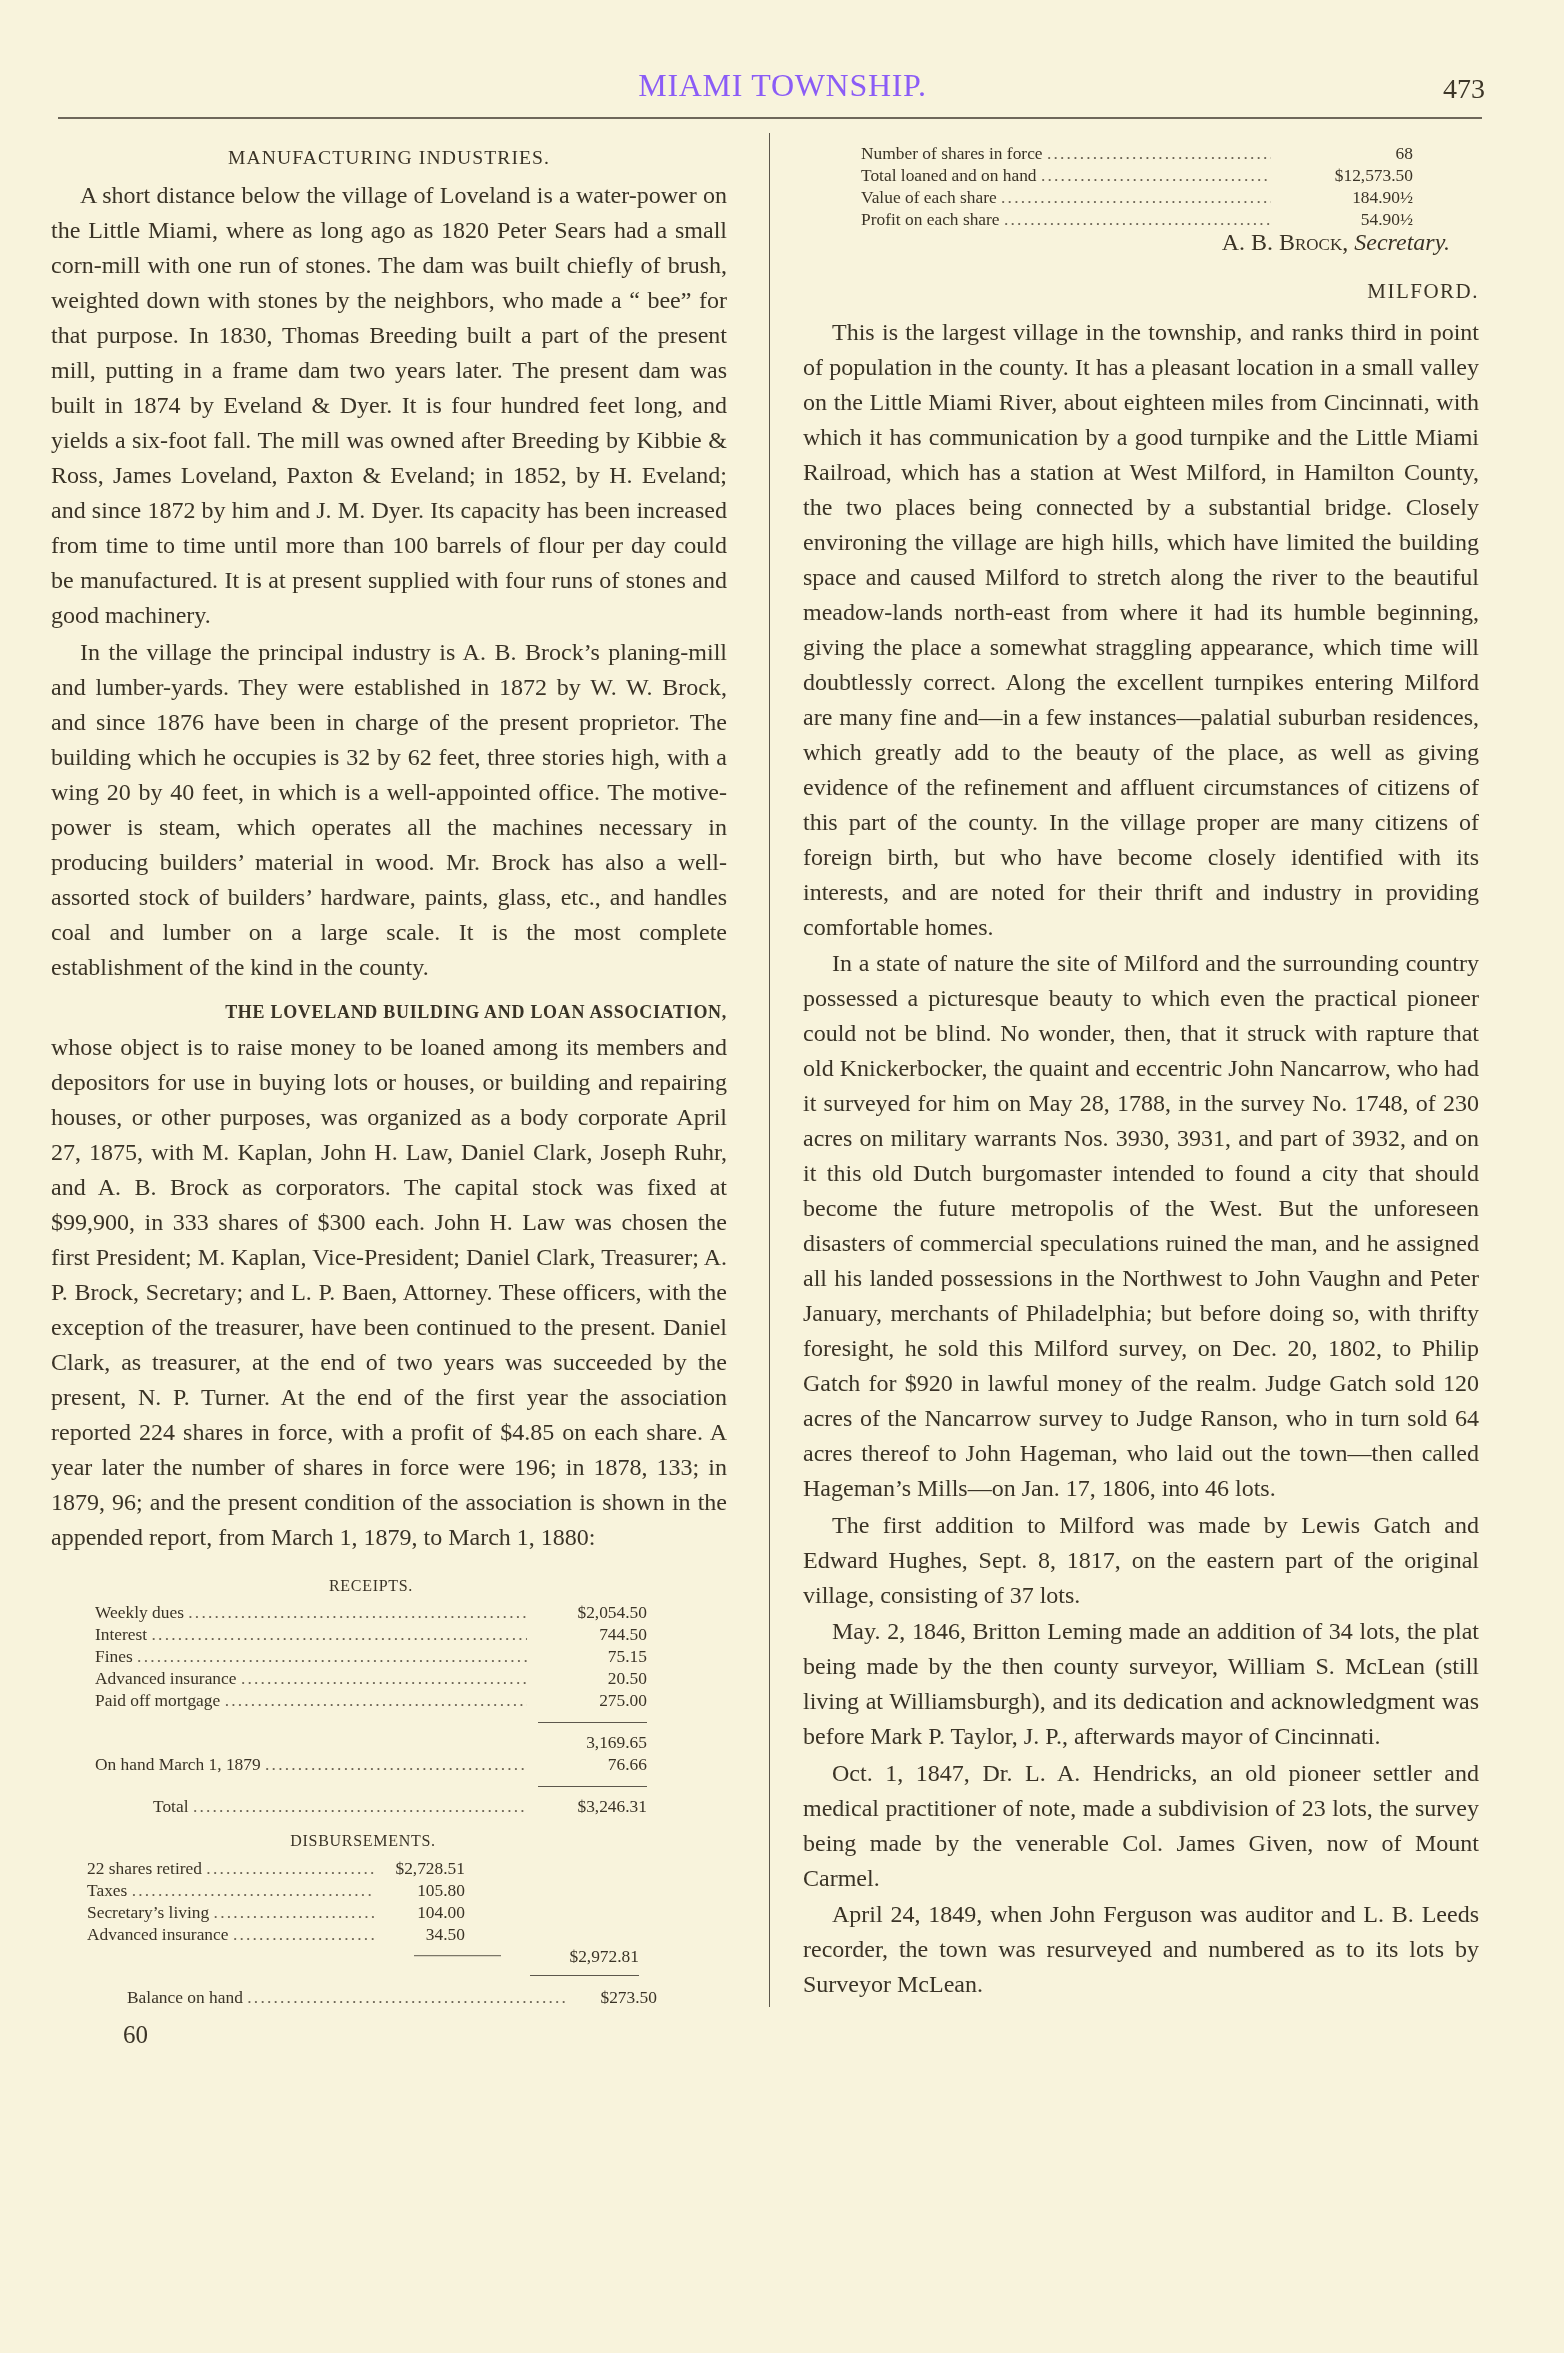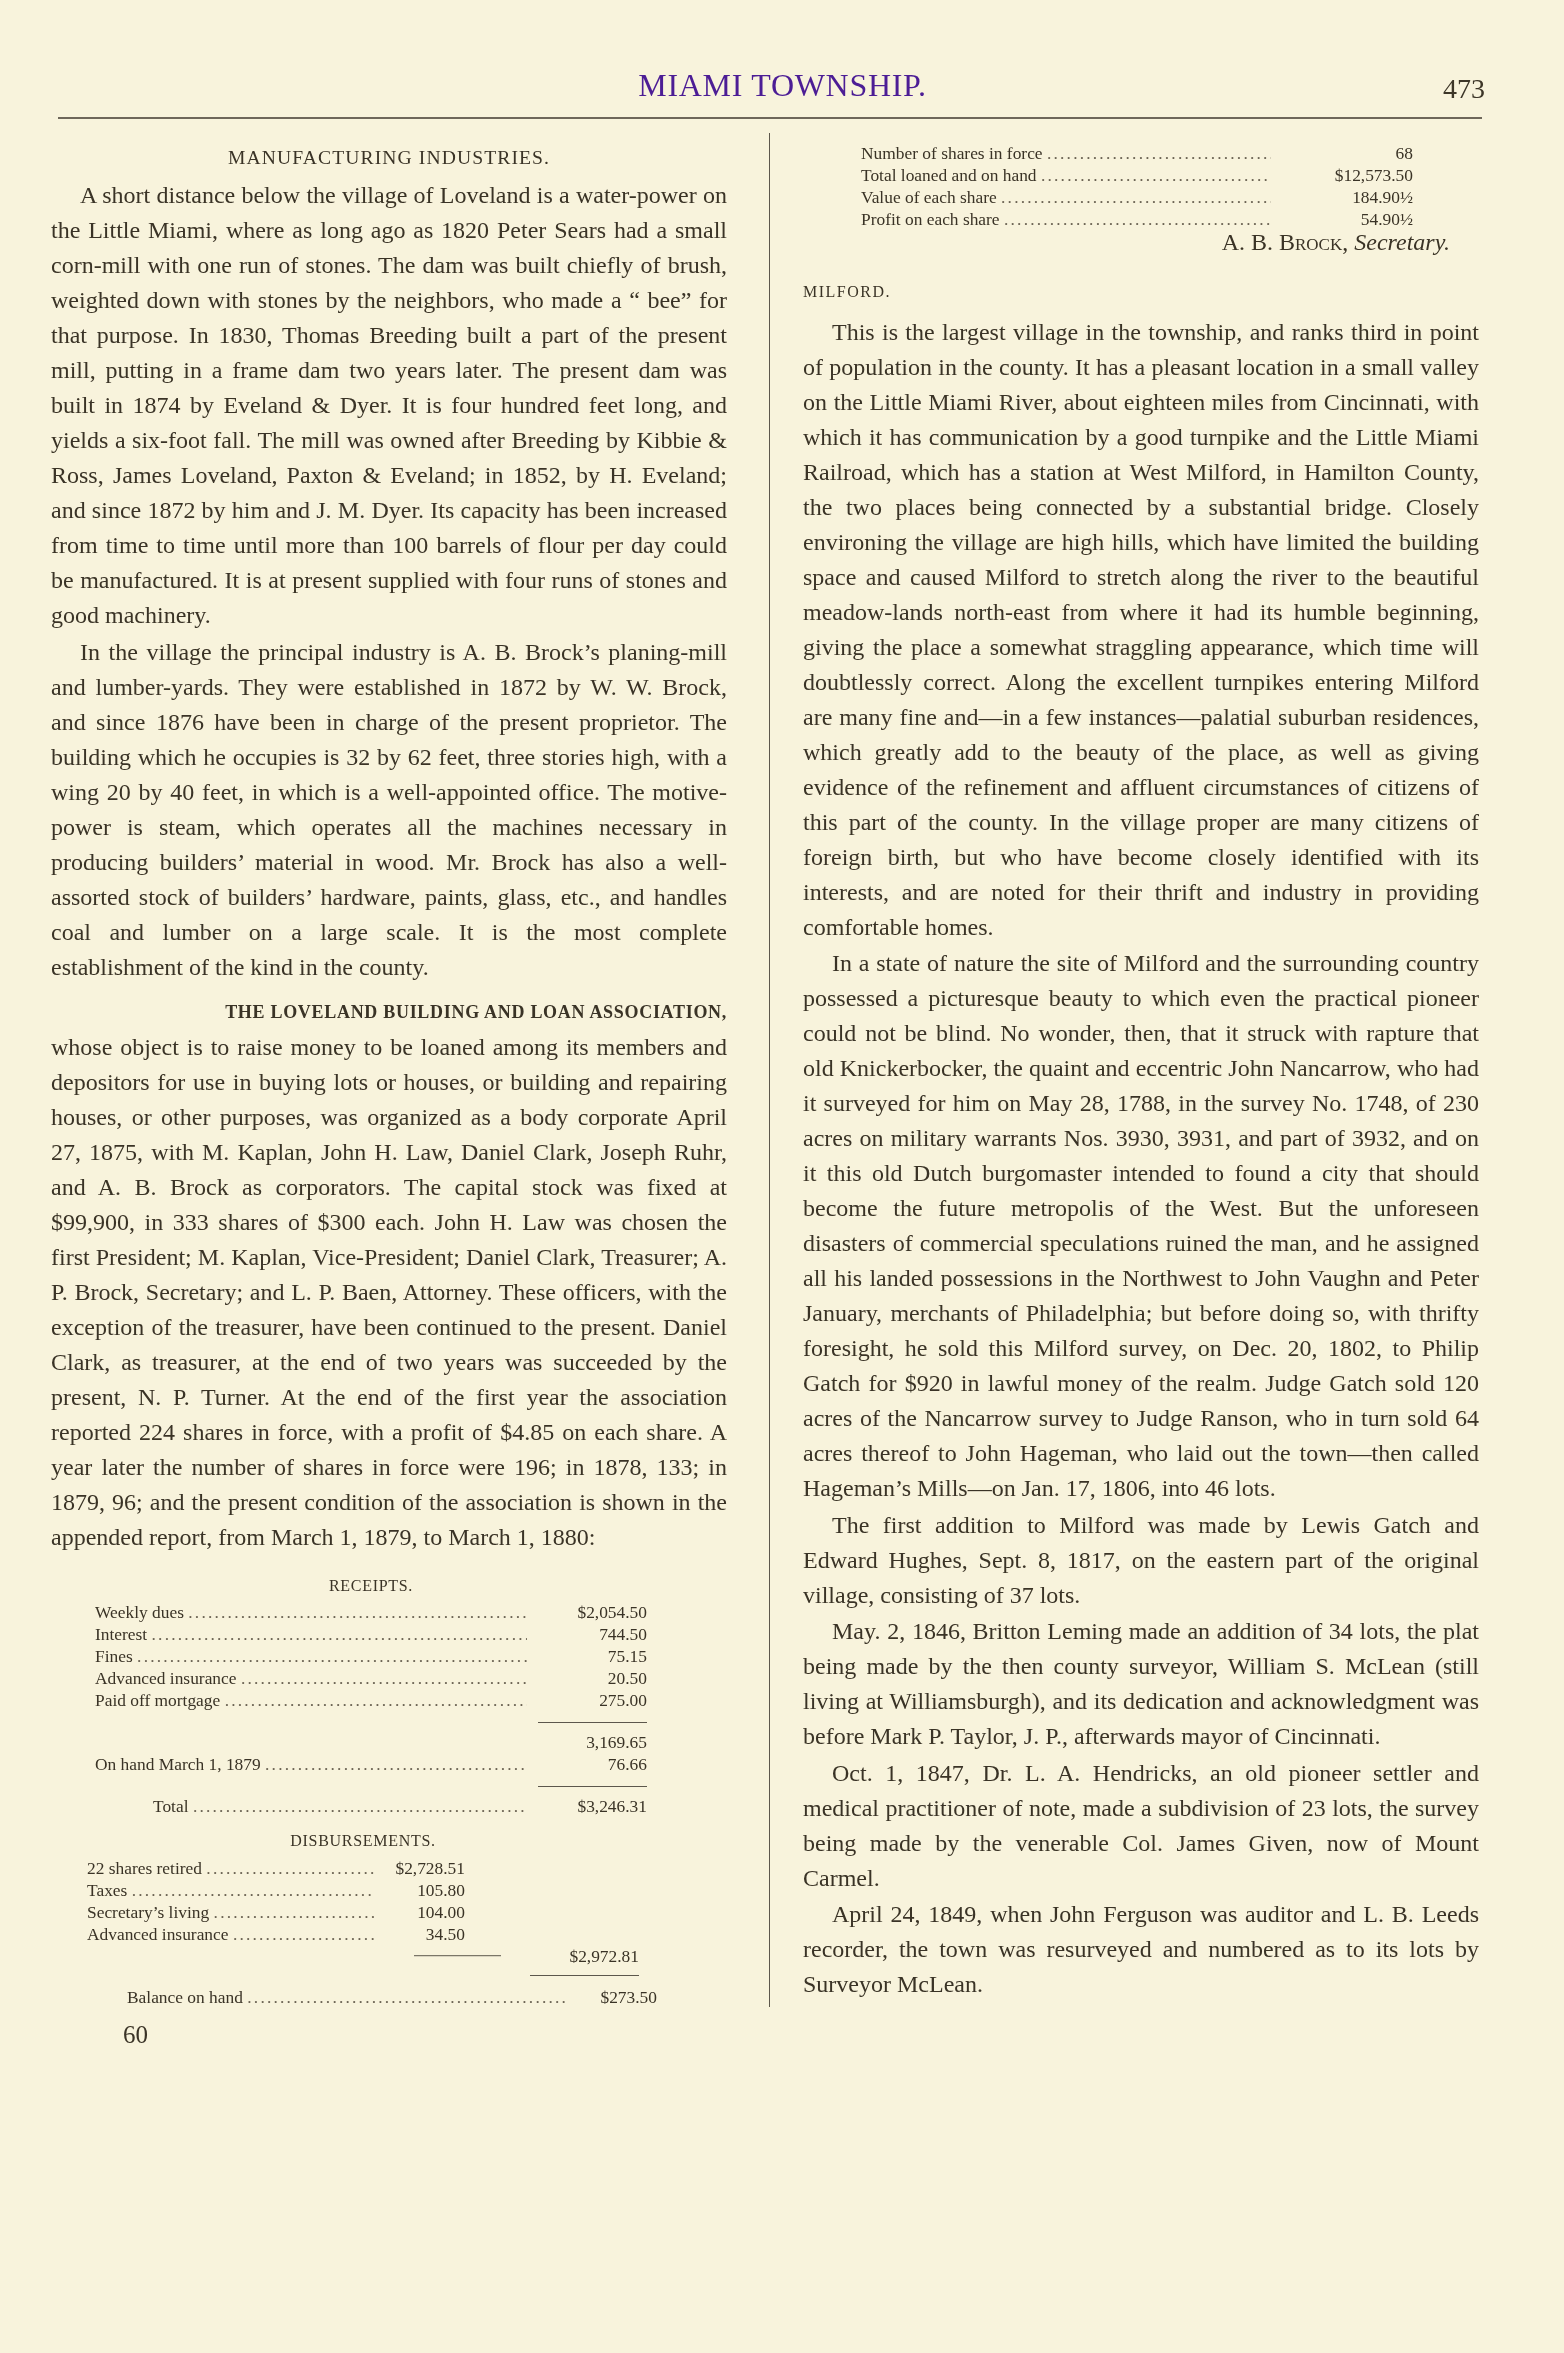--- a/index.html
+++ b/index.html
@@ -7,21 +7,21 @@
     width: 1565px; height: 2354px;
     background: #f8f3dc;
     color: #3a3326;
     font-family: "Liberation Serif", "DejaVu Serif", serif;
     position: relative;
     overflow: hidden;
   }
   .page-header { position: absolute; left: 0; top: 0; width: 1565px; height: 138px; }
   .running-title {
     position: absolute; top: 67px; left: 0; width: 1565px; text-align: center;
-    font-size: 32px; letter-spacing: 0.7px; color: #4c1d95;
+    font-size: 32px; letter-spacing: 0.7px; color: #8b5cf6;
   }
   .page-number {
     position: absolute; top: 73px; right: 80px; font-size: 28px; color: #3d3628;
   }
   .header-rule {
     position: absolute; top: 117px; left: 58px; width: 1424px; height: 0;
     border-top: 2.2px solid #6e675a;
   }
   .column-divider {
     position: absolute; left: 769px; top: 133px; height: 1874px; width: 0;
@@ -59,21 +59,21 @@
   .disb .amt1 { width: 87px; text-align: right; }
   .subtotal-row { display: flex; justify-content: flex-end; align-items: baseline; }
   .balance-row { margin-left: 40px; width: 530px; margin-top: 19px; }
   .sig-number { font-size: 25px; margin: 16px 0 0 36px; }
 
   .shares { width: 552px; margin-left: 58px; font-size: 17.4px; line-height: 22px; }
   .shares .amt { width: 138px; }
   .signature { text-align: right; font-size: 24px; margin-right: 29px; line-height: 25px; }
   .signature .sc { font-variant: small-caps; }
   .signature .it { font-style: italic; }
-  .milford-heading { text-align: left; font-size: 16px; letter-spacing: 1.5px; margin: 19px 0 5.8px 0; }
+  .milford-heading { text-align: right; font-size: 21px; letter-spacing: 1.5px; margin: 19px 0 5.8px 0; }
 </style>
 </head>
 <body>
 
 <div class="page-header">
   <div class="running-title">MIAMI TOWNSHIP.</div>
   <div class="page-number">473</div>
   <div class="header-rule"></div>
 </div>
 

